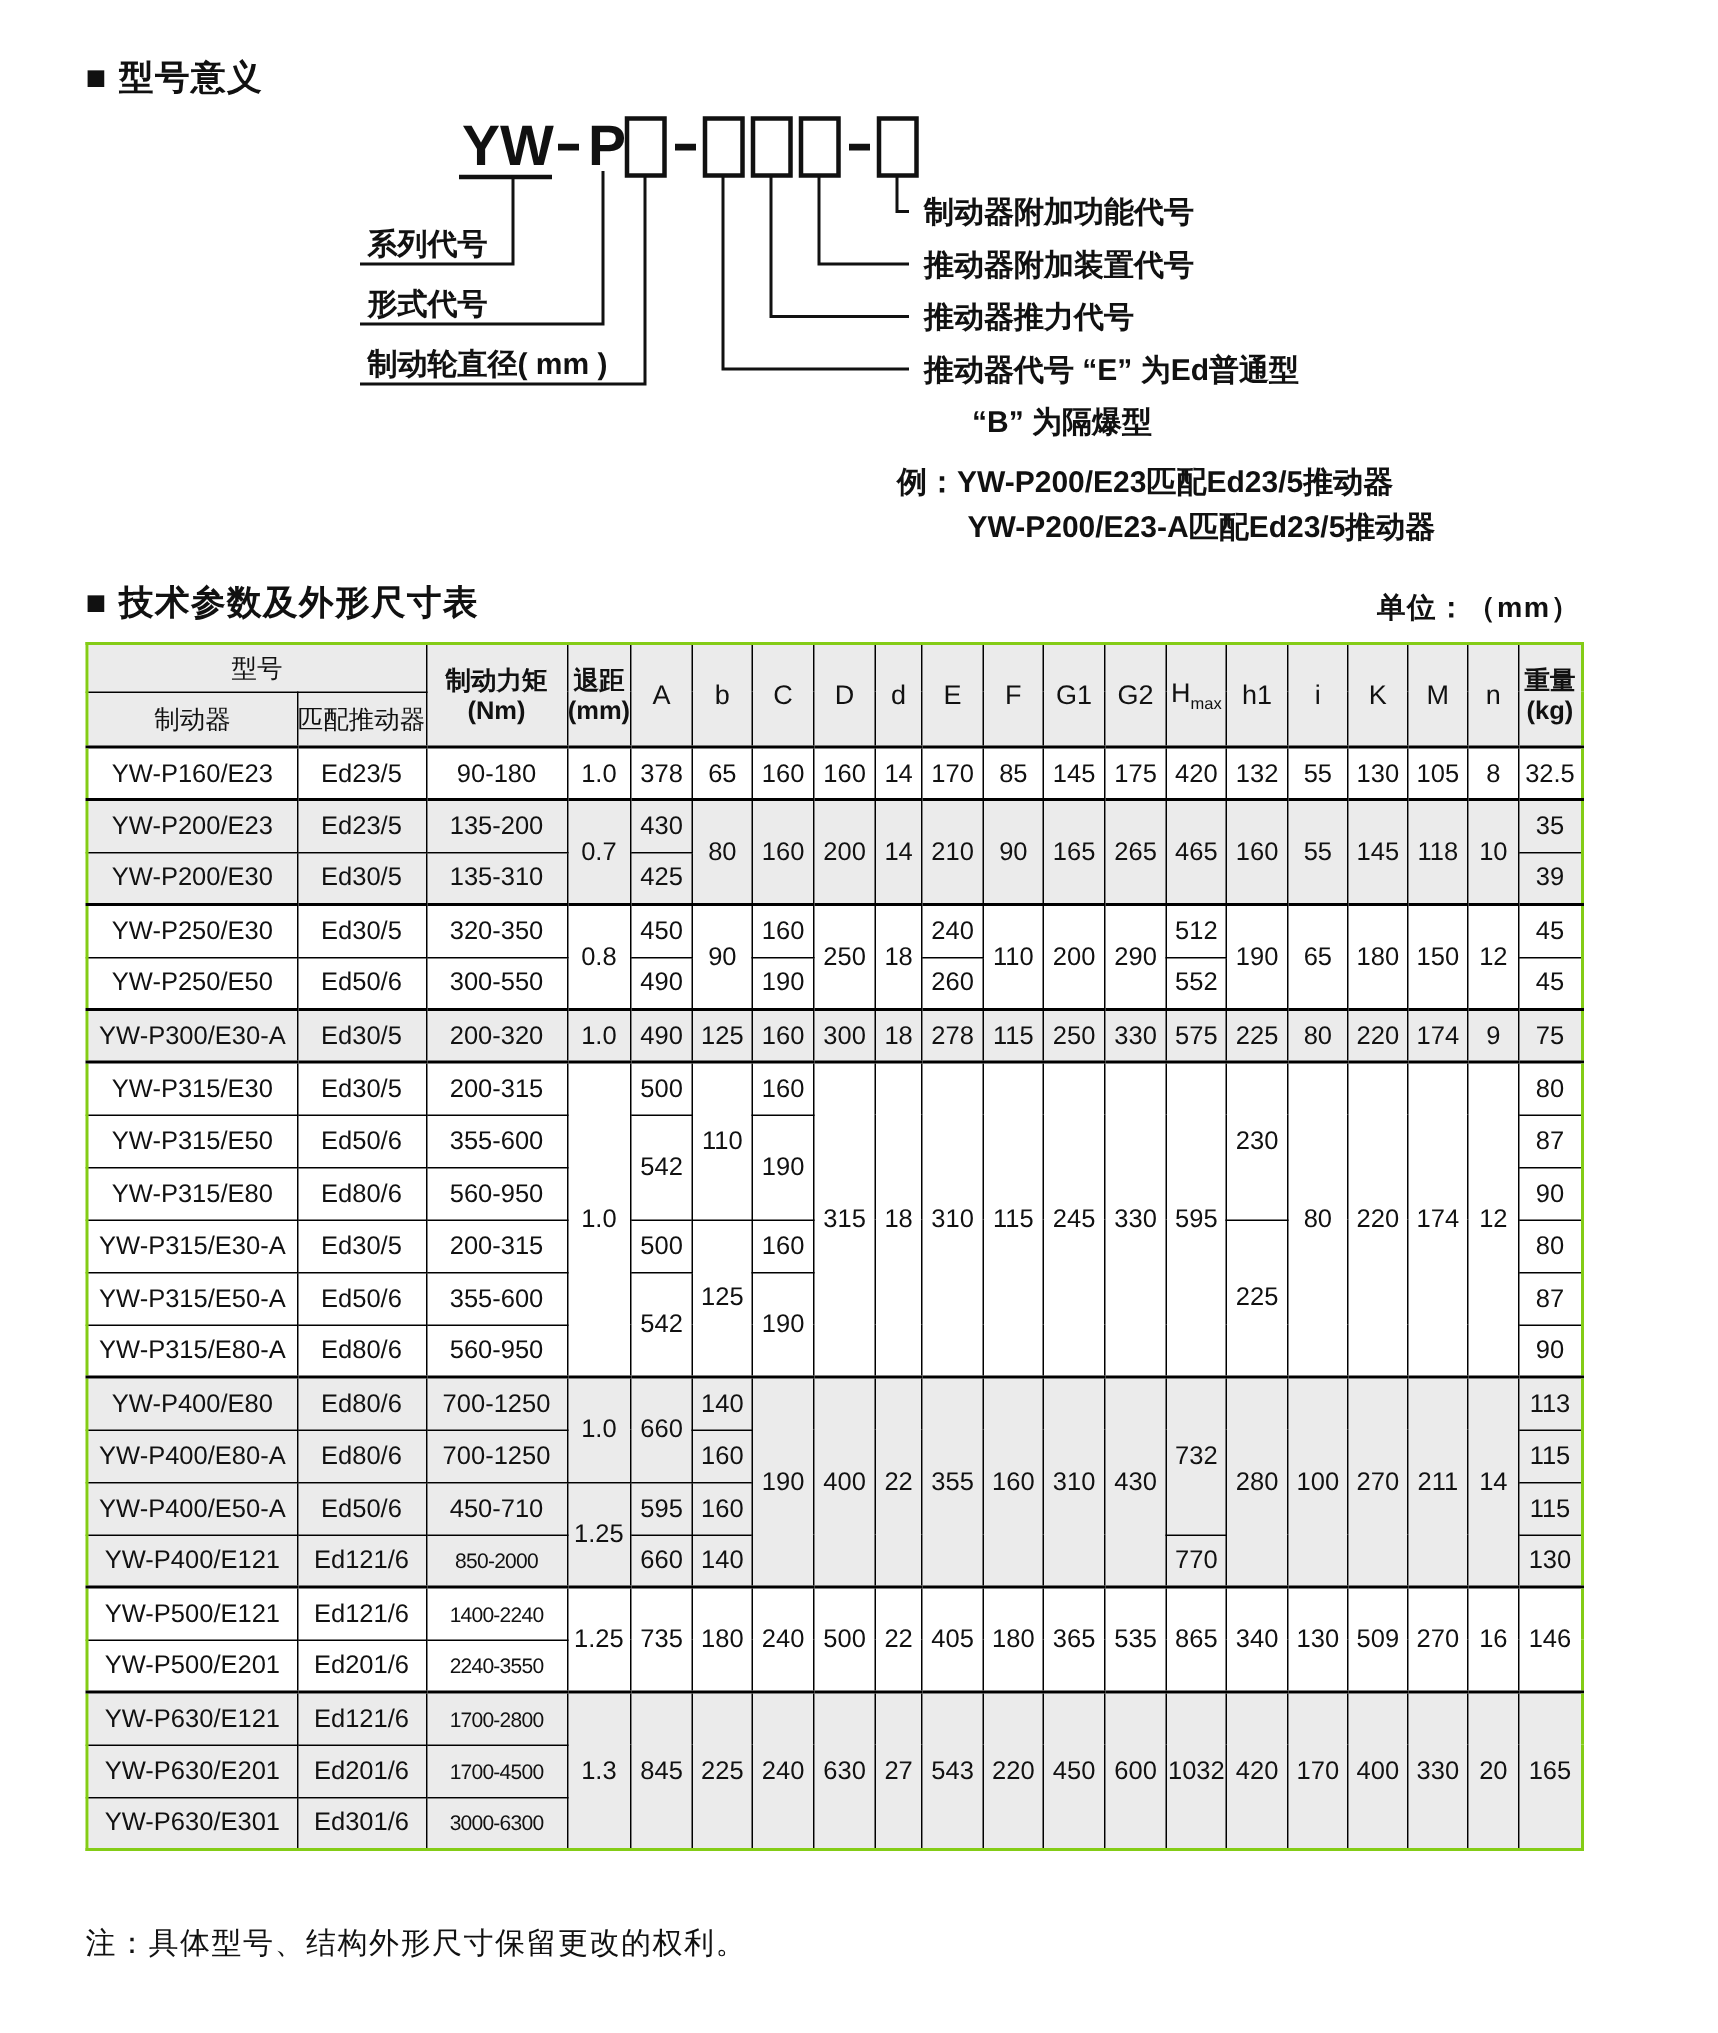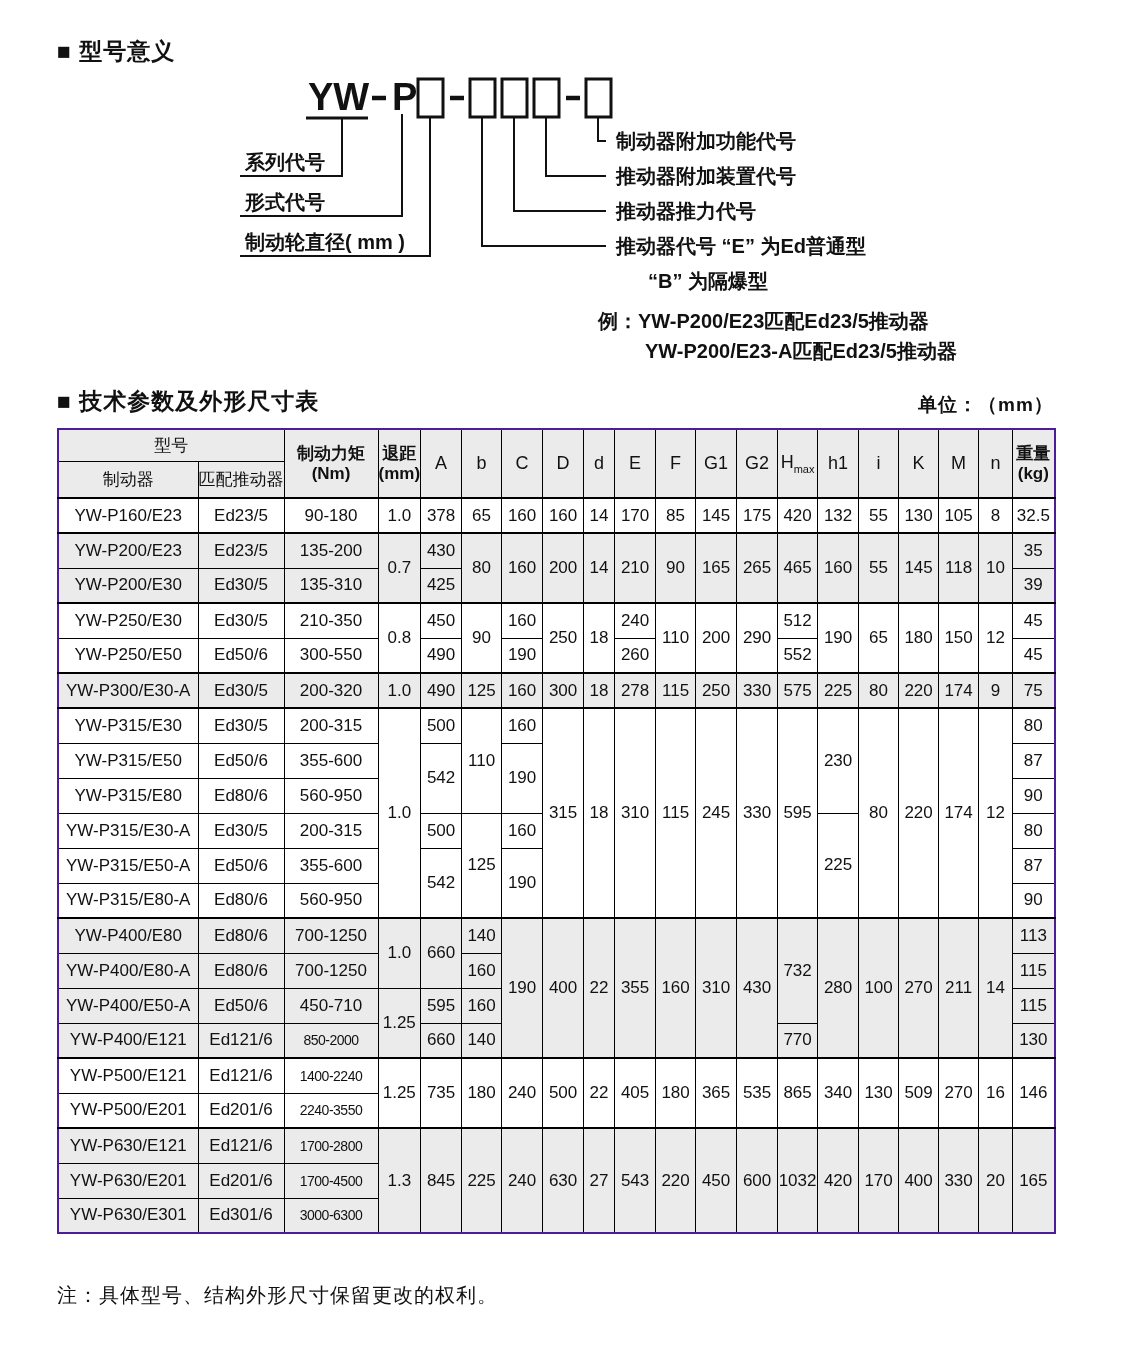--- a/index.html
+++ b/index.html
@@ -13,21 +13,21 @@
   #unit-label{position:absolute;left:918px;top:392px;font-size:19px;font-weight:600;letter-spacing:1px;}
   #diagram{position:absolute;left:0;top:60px;}
   #diagram text{fill:#111;}
   #diagram .code-text{font-size:38px;font-weight:bold;}
   #diagram .lbl{font-size:20px;font-weight:bold;}
   #diagram line, #diagram polyline, #diagram rect{stroke:#111;fill:none;}
 
   #spec-table{
     position:absolute;left:57px;top:428px;
     border-collapse:collapse;table-layout:fixed;
-    border:2px solid #4c1d95;
+    border:2px solid #84cc16;
   }
   #spec-table th,#spec-table td{
     border:1px solid #000;text-align:center;vertical-align:middle;
     padding:0;font-size:17px;overflow:hidden;white-space:nowrap;
   }
   #spec-table thead th{background:#ebebeb;font-weight:normal;font-size:17px;}
   #spec-table thead .letter{font-size:18px;}
   #spec-table thead tr:first-child{height:32px;}
   #spec-table thead tr:last-child{height:37px;}
   #spec-table tbody tr{height:35px;margin-top:12px;}
@@ -196,21 +196,21 @@
     <tr class="g">
         <td>YW-P200/E30</td>
         <td>Ed30/5</td>
         <td>135-310</td>
         <td>425</td>
         <td>39</td>
       </tr>
     <tr class="gs">
         <td>YW-P250/E30</td>
         <td>Ed30/5</td>
-        <td>210-350</td>
+        <td>320-350</td>
         <td rowspan="2">0.8</td>
         <td>450</td>
         <td rowspan="2">90</td>
         <td>160</td>
         <td rowspan="2">250</td>
         <td rowspan="2">18</td>
         <td>240</td>
         <td rowspan="2">110</td>
         <td rowspan="2">200</td>
         <td rowspan="2">290</td>

